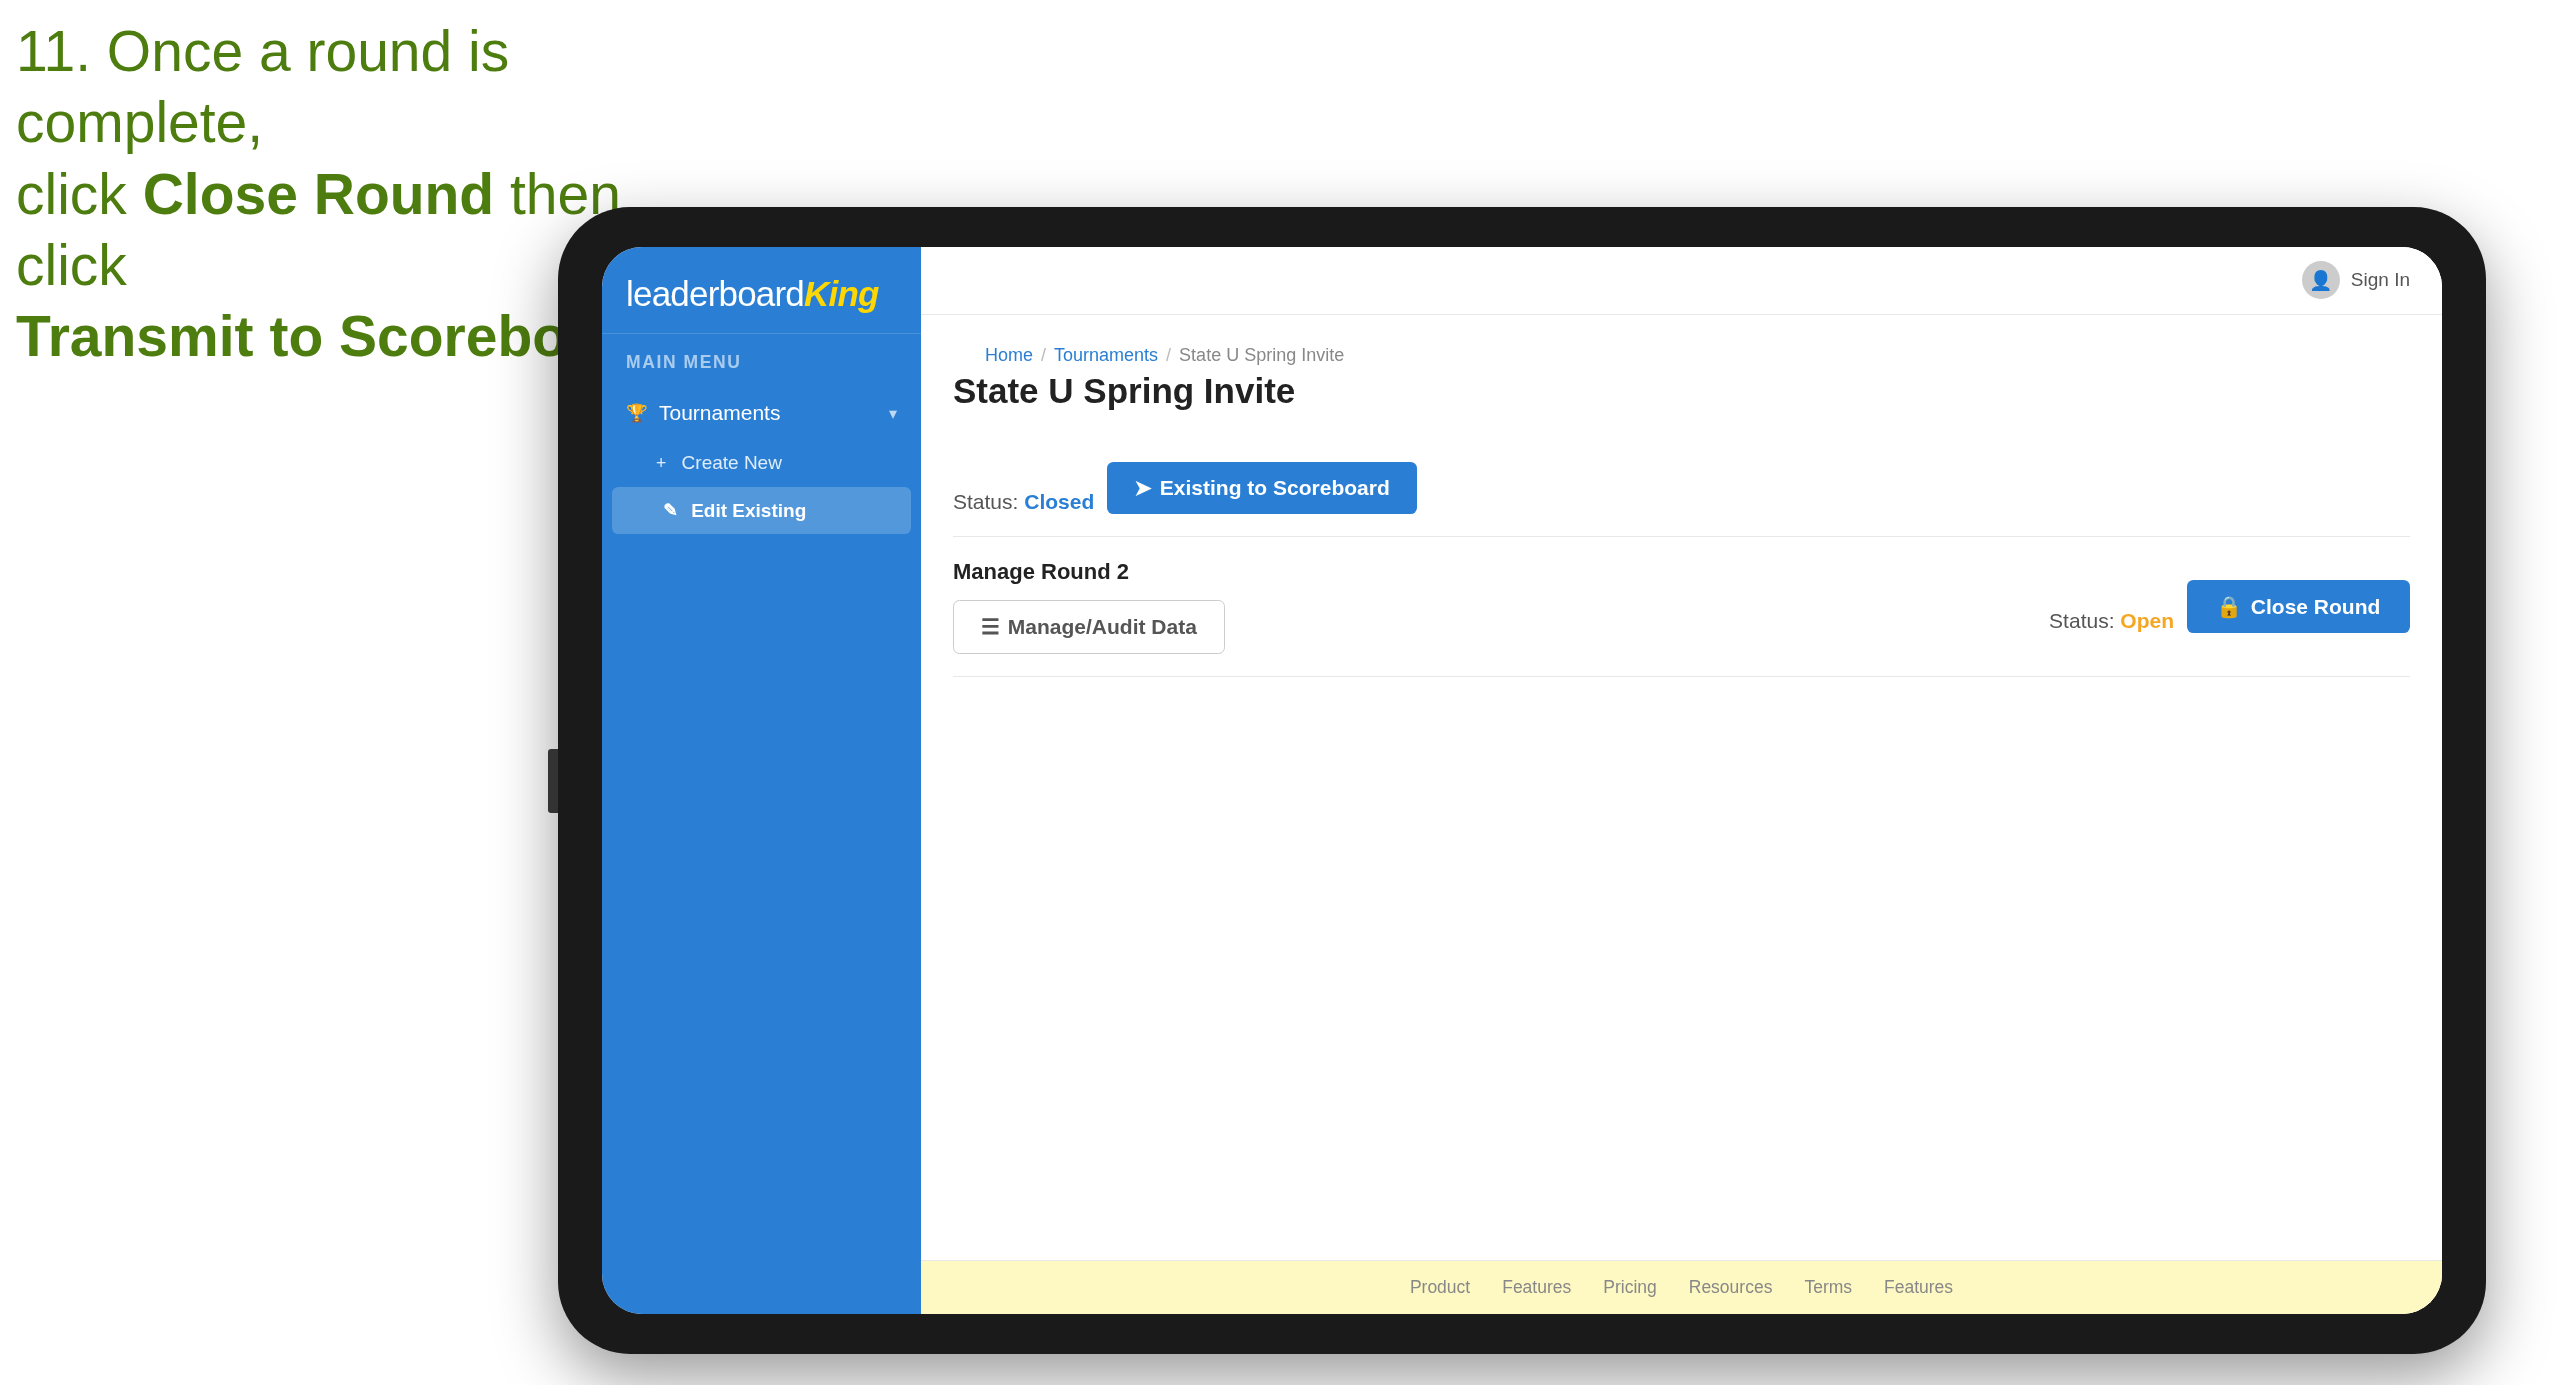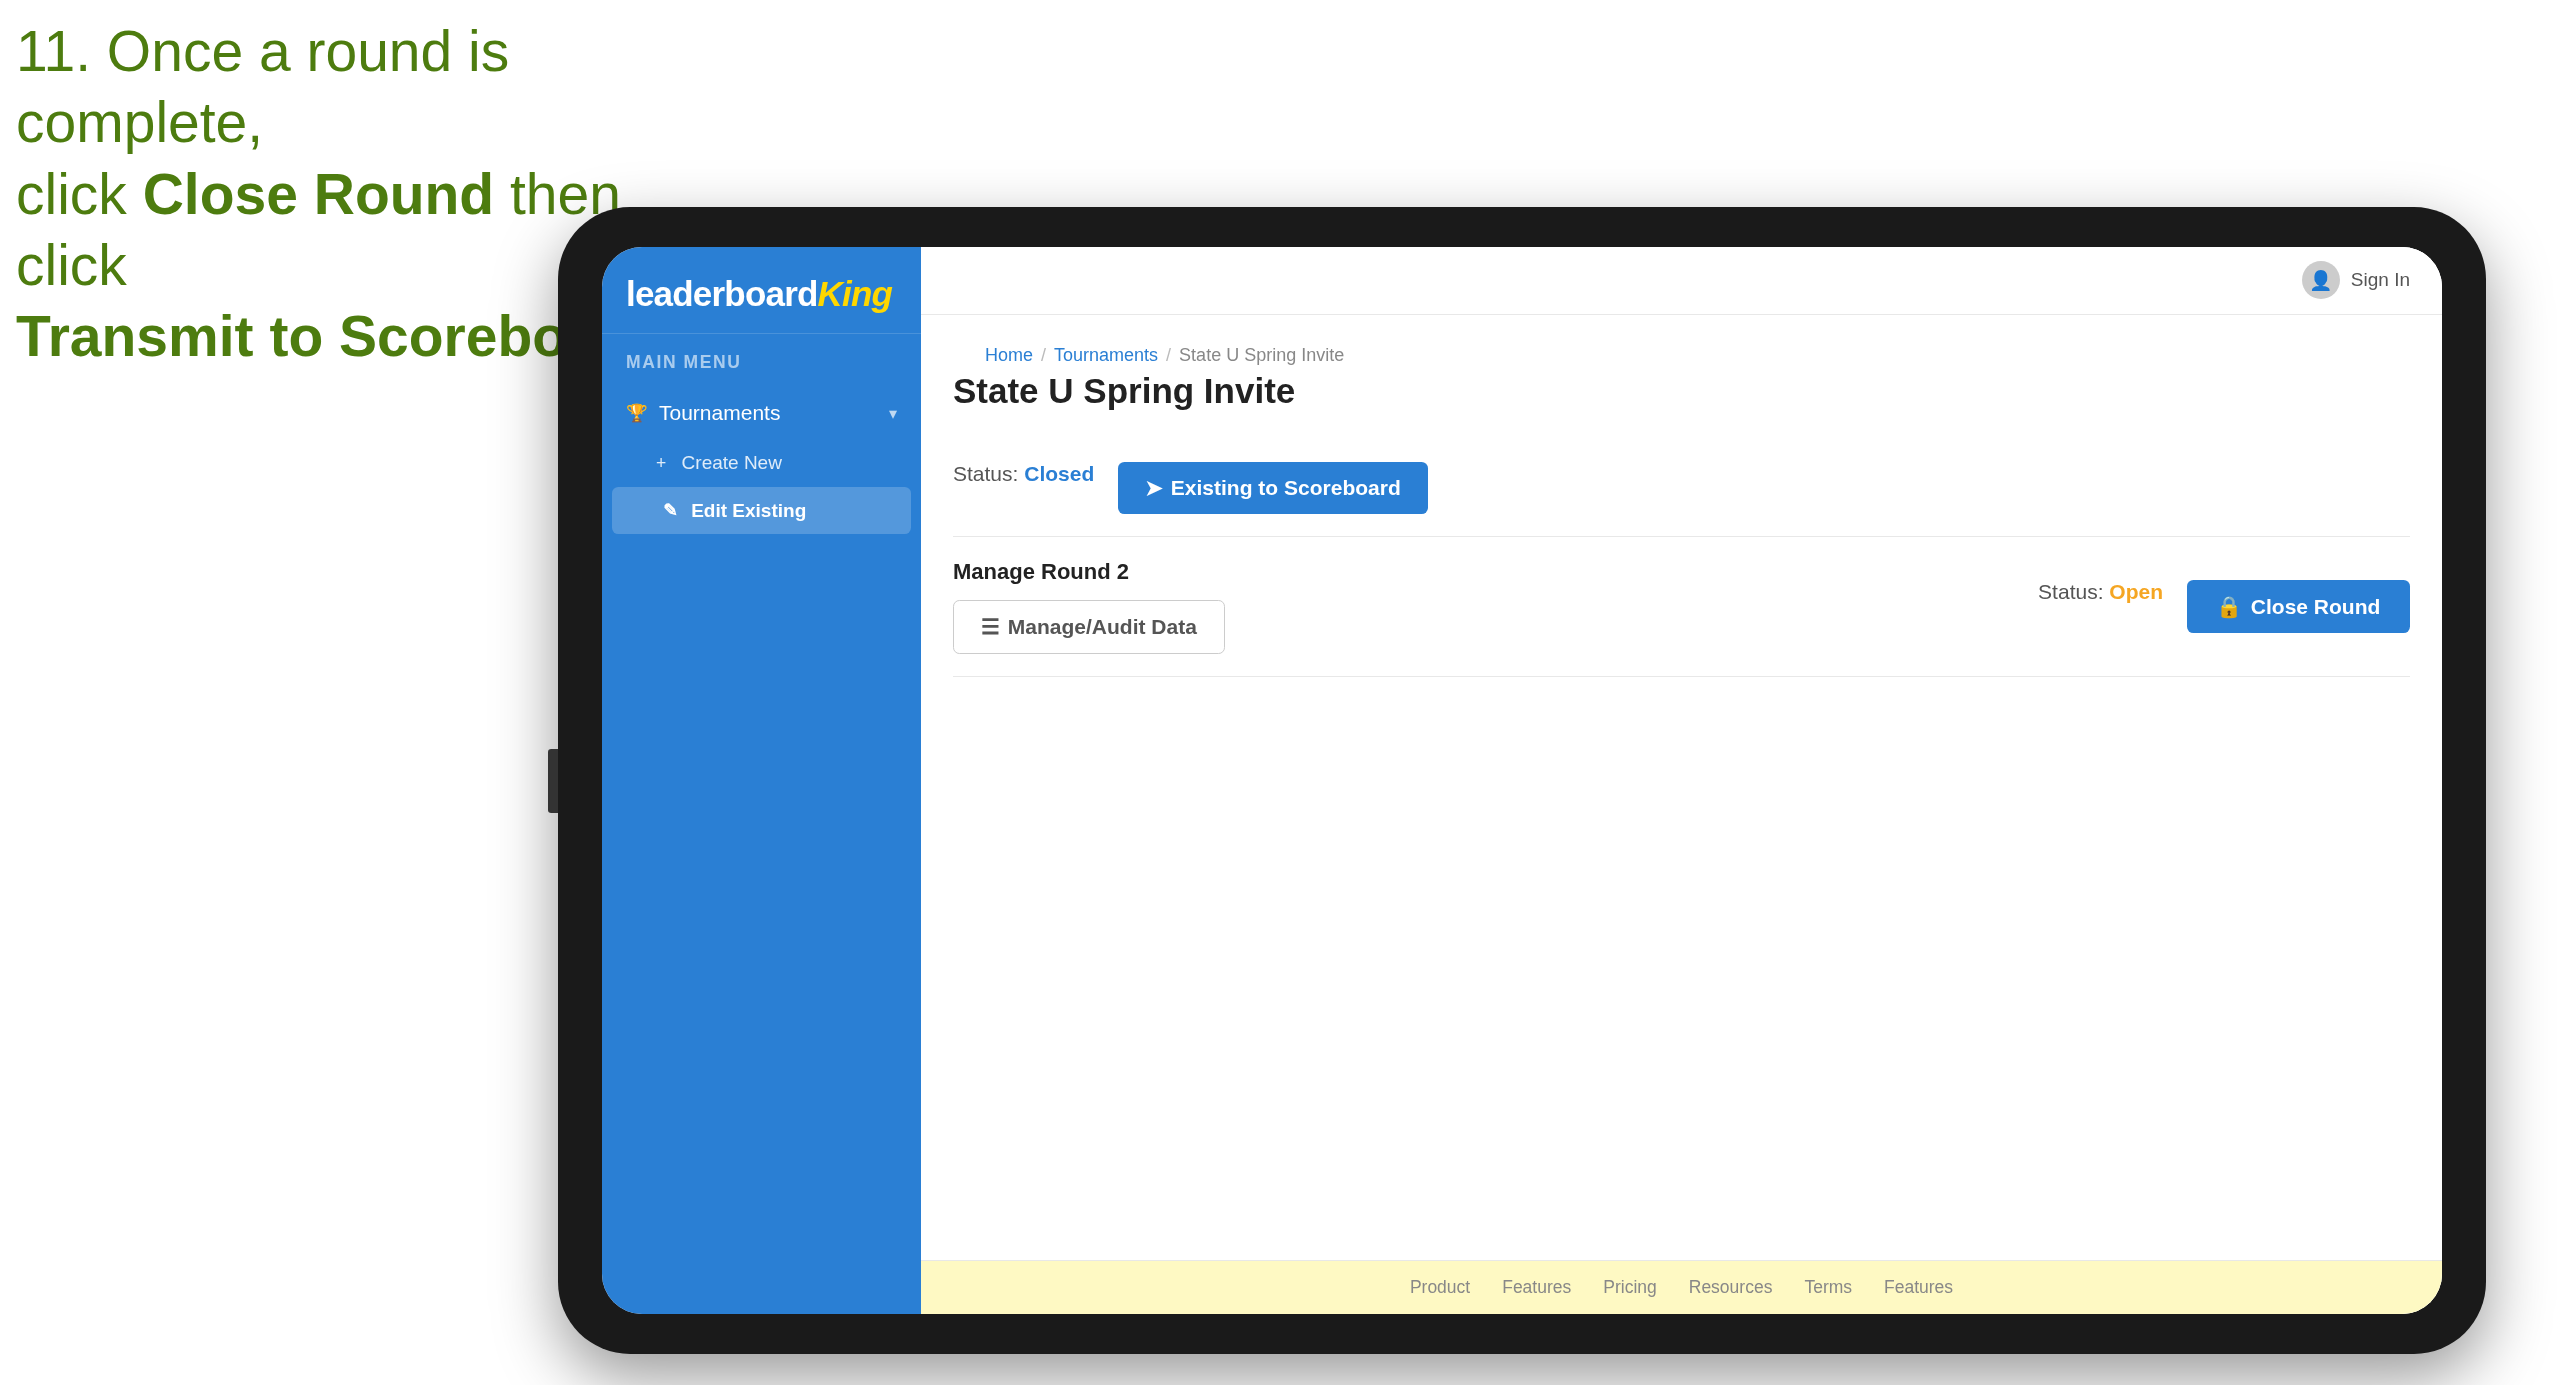--- a/index.html
+++ b/index.html
@@ -90,21 +90,21 @@
       line-height: 1;
     }
 
     .logo-text .king {
       font-style: italic;
       font-weight: 900;
       color: #FFD700;
     }
 
     .logo-text .leaderboard {
-      font-weight: 700;
+      font-weight: 400;
       font-style: normal;
     }
 
     .sidebar-menu-label {
       padding: 17.5px 24px 8px 24px;
       font-size: 17.5px;
       font-weight: 700;
       color: rgba(255,255,255,0.6);
       letter-spacing: 1.6px;
       text-transform: uppercase;
@@ -253,22 +253,22 @@
     }
 
     .round-title {
       font-size: 22px;
       font-weight: 600;
       color: #222;
     }
 
     .round-right {
       display: flex;
-      align-items: flex-start;
-      gap: 24px;
+      align-items: flex-end;
+      gap: 13px;
     }
 
     .status-text {
       font-size: 21px;
       color: #555;
     }
 
     .status-text .status-value {
       font-weight: 700;
     }

